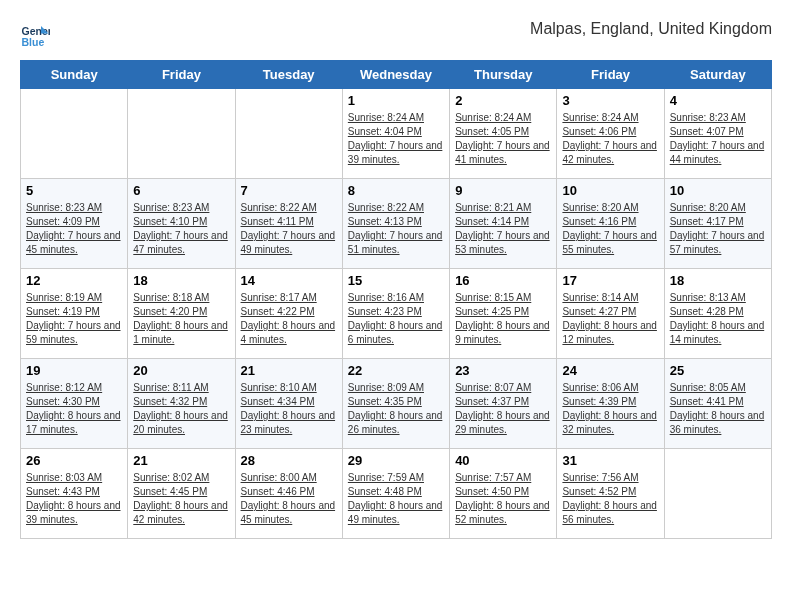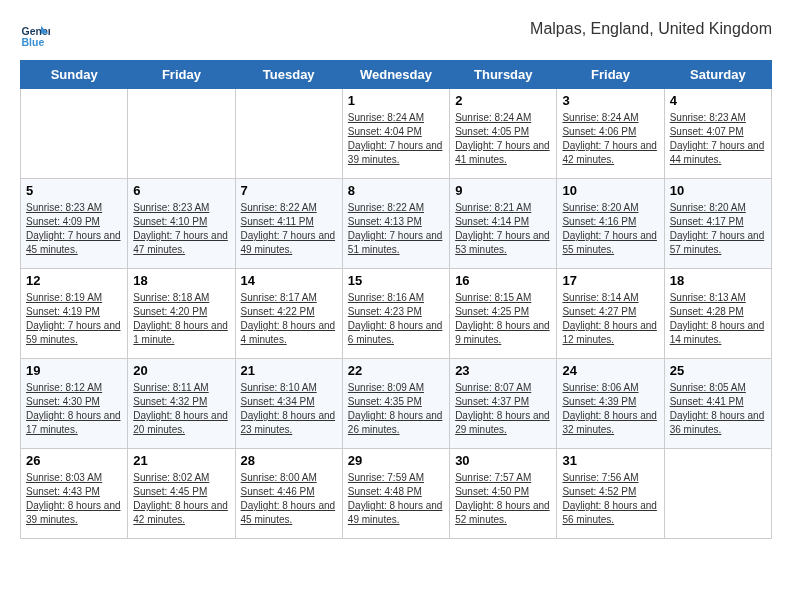--- a/index.html
+++ b/index.html
@@ -231,21 +231,21 @@
         </td>
         <td>
           <div class="day-number">28</div>
           <div class="day-info">Sunrise: 8:00 AM<br>Sunset: 4:46 PM<br>Daylight: 8 hours and 45 minutes.</div>
         </td>
         <td>
           <div class="day-number">29</div>
           <div class="day-info">Sunrise: 7:59 AM<br>Sunset: 4:48 PM<br>Daylight: 8 hours and 49 minutes.</div>
         </td>
         <td>
-          <div class="day-number">30</div>
+          <div class="day-number">40</div>
           <div class="day-info">Sunrise: 7:57 AM<br>Sunset: 4:50 PM<br>Daylight: 8 hours and 52 minutes.</div>
         </td>
         <td>
           <div class="day-number">31</div>
           <div class="day-info">Sunrise: 7:56 AM<br>Sunset: 4:52 PM<br>Daylight: 8 hours and 56 minutes.</div>
         </td>
         <td class="empty-cell"></td>
       </tr>
     </tbody>
 </table>

